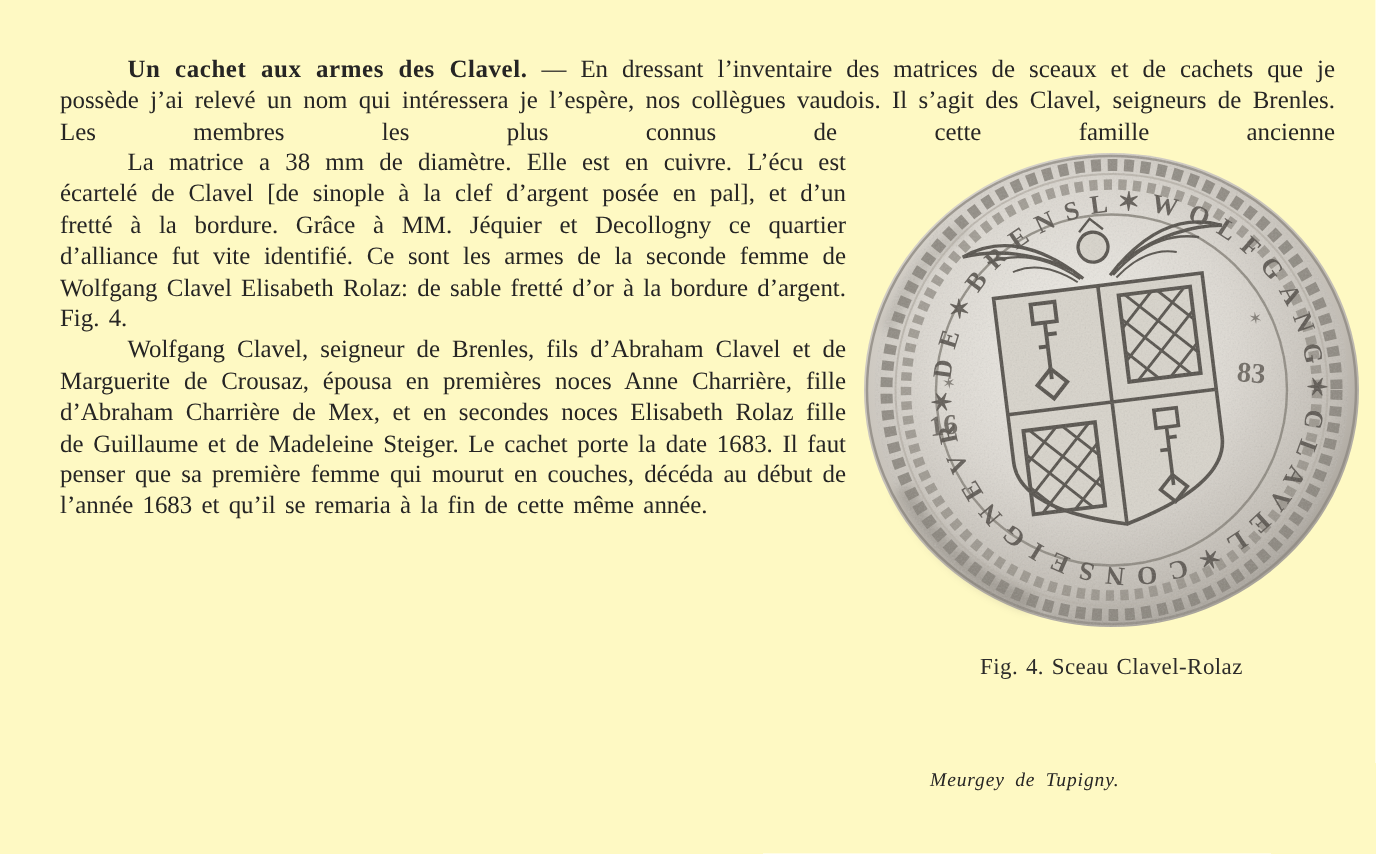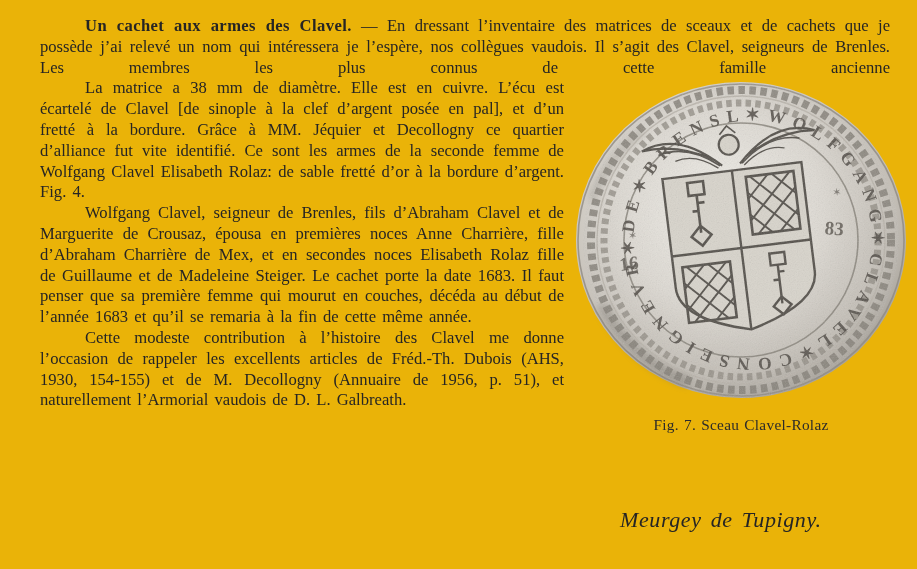--- a/index.html
+++ b/index.html
@@ -1,26 +1,26 @@
 <!DOCTYPE html>
 <html><head>
 <meta charset="utf-8">
 <style>
   html, body { margin: 0; padding: 0; background: #ffffff; }
   .page {
     position: relative;
     width: 917px;
     height: 569px;
     box-sizing: border-box;
-    background: #eab308;
+    background: #fef9c3;
     color: #262524;
     font-family: "Liberation Serif", "DejaVu Serif", serif;
     font-size: 16.6px;
     line-height: 20.8px;
-    padding: 16px 27px 0 40px;
+    padding: 36px 27px 0 40px;
     overflow: hidden;
     word-spacing: 2px;
   }
   .para { margin: 0; text-align: justify; }
   .para.full-justify { text-align-last: justify; }
   .indent { text-indent: 45px; }
   b.lead { font-weight: bold; letter-spacing: 0.4px; }
   .flow { position: relative; }
   figure.sealfig {
     float: right;
@@ -35,21 +35,21 @@
     font-size: 15.3px;
     letter-spacing: 0.3px;
     word-spacing: 1px;
     color: #2c2b2a;
   }
   .signature {
     position: absolute;
     left: 620px;
     top: 510px;
     font-style: italic;
-    font-size: 22px;
+    font-size: 13px;
     letter-spacing: 0.6px;
     word-spacing: 3px;
     color: #262524;
   }
   svg text { font-family: "Liberation Serif", "DejaVu Serif", serif; }
   .insc {
     font-size: 17.5px;
     font-weight: bold;
     letter-spacing: 7.2px;
     fill: #55504a;
@@ -150,22 +150,21 @@
           </g>
 
           <text class="datefig" x="44" y="176" stroke="none">16</text>
           <text class="datefig" x="252" y="166" stroke="none" transform="rotate(12 260 160)">83</text>
           <text class="star-dec" x="56" y="146" stroke="none">✶</text>
           <text class="star-dec" x="264" y="128" stroke="none">✶</text>
         </g>
 
         <circle cx="167" cy="160" r="158" fill="#888" filter="url(#grain)"></circle>
       </svg>
-      <figcaption>Fig. 7. Sceau Clavel-Rolaz</figcaption>
+      <figcaption>Fig. 4. Sceau Clavel-Rolaz</figcaption>
     </figure>
 
     <p class="para indent">La matrice a 38 mm de diamètre. Elle est en cuivre. L’écu est écartelé de Clavel [de sinople à la clef d’argent posée en pal], et d’un fretté à la bordure. Grâce à MM. Jéquier et Decollogny ce quartier d’alliance fut vite identifié. Ce sont les armes de la seconde femme de Wolfgang Clavel Elisabeth Rolaz: de sable fretté d’or à la bordure d’argent. Fig. 4.</p>
     <p class="para indent">Wolfgang Clavel, seigneur de Brenles, fils d’Abraham Clavel et de Marguerite de Crousaz, épousa en premières noces Anne Charrière, fille d’Abraham Charrière de Mex, et en secondes noces Elisabeth Rolaz fille de Guillaume et de Madeleine Steiger. Le cachet porte la date 1683. Il faut penser que sa première femme qui mourut en couches, décéda au début de l’année 1683 et qu’il se remaria à la fin de cette même année.</p>
-    <p class="para indent">Cette modeste contribution à l’histoire des Clavel me donne l’occasion de rappeler les excellents articles de Fréd.-Th. Dubois (AHS, 1930, 154-155) et de M. Decollogny (Annuaire de 1956, p. 51), et naturellement l’Armorial vaudois de D. L. Galbreath.</p>
   </div>
 
   <div class="signature">Meurgey de Tupigny.</div>
 </div>
 
 </body></html>

